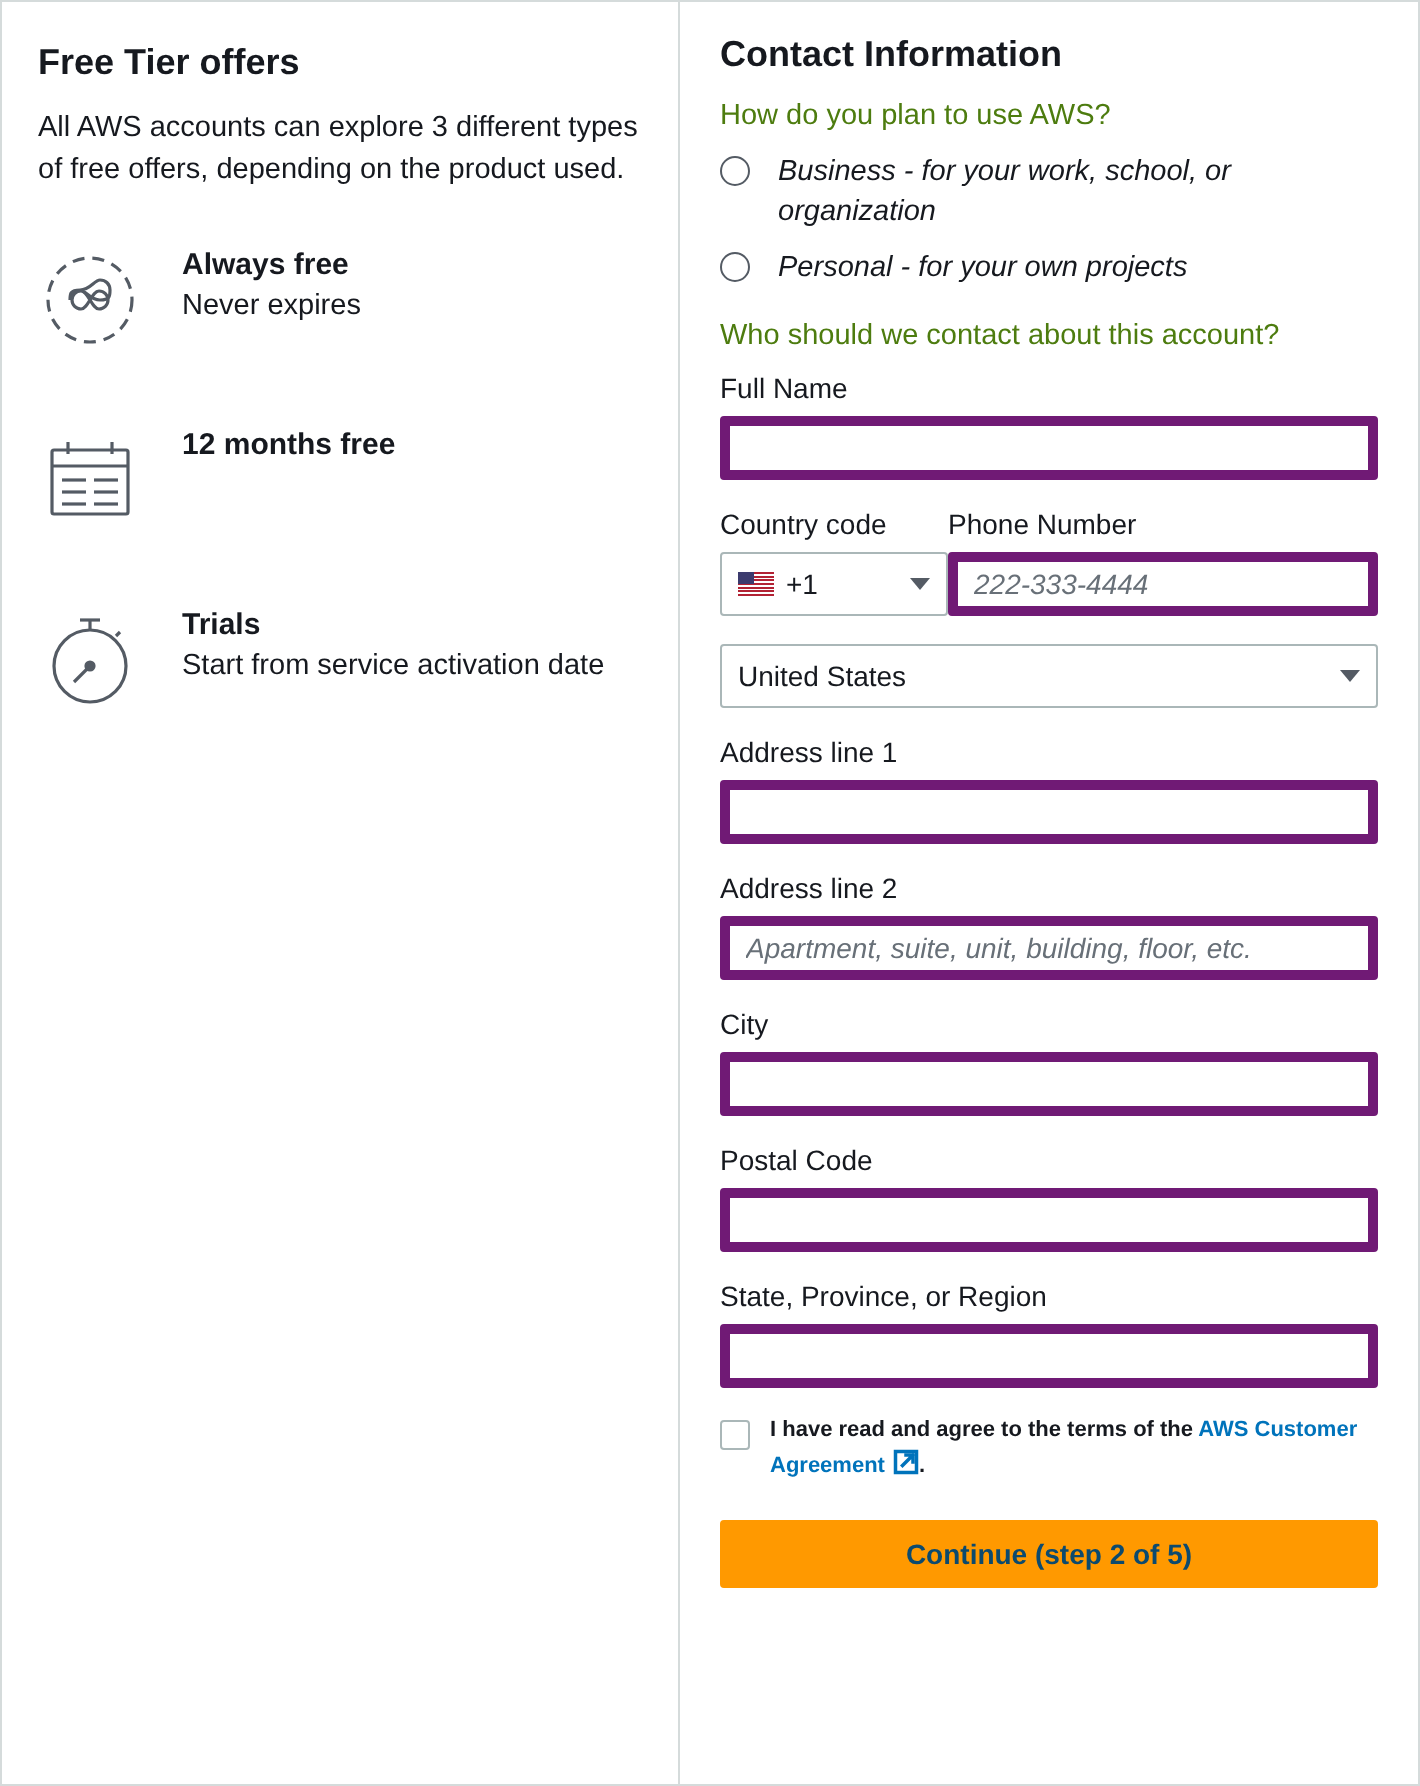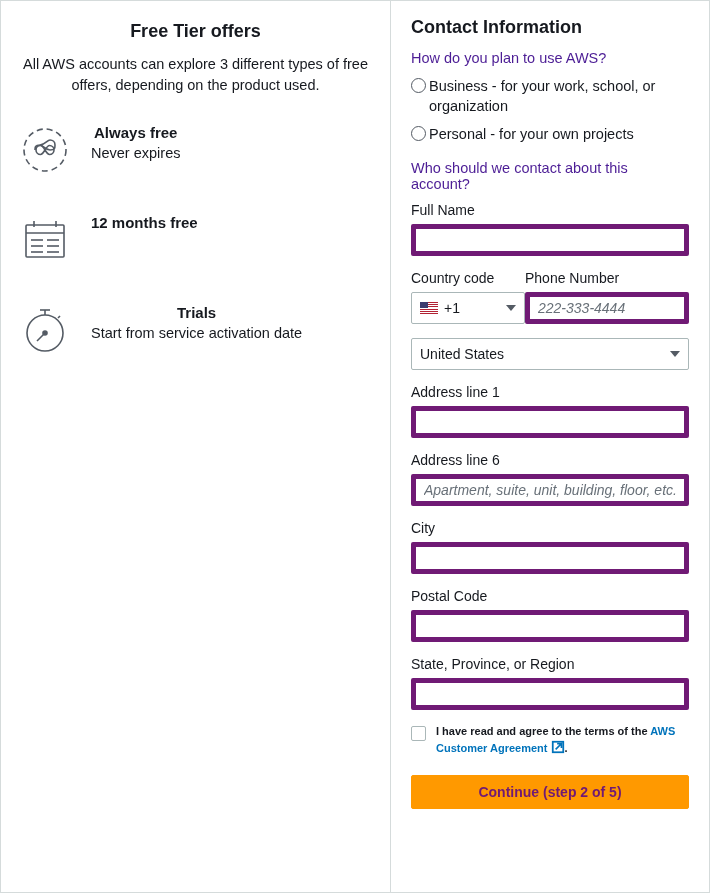--- a/index.html
+++ b/index.html
@@ -14,24 +14,23 @@
       background: #fff;
     }
     .container {
       width: 710px;
       height: 893px;
       border: 1px solid #d5dbdb;
       display: flex;
       overflow: hidden;
     }
     .left-panel {
-      width: 390px;
+      width: 339px;
       padding: 20px 18px 20px 18px;
       border-right: 1px solid #d5dbdb;
-      text-align: center;
     }
     .right-panel {
       flex: 1;
       padding: 16px 20px 20px 20px;
     }
     h2 {
       font-size: 18px;
       font-weight: 700;
       color: #16191f;
       margin-bottom: 12px;
@@ -65,29 +64,30 @@
       font-size: 15px;
       color: #16191f;
       margin-bottom: 4px;
     }
     .offer-sub {
       font-size: 14.5px;
       color: #16191f;
     }
     .question {
       font-size: 14.5px;
-      color: #4c1d95;
+      color: #4d7c0f;
       margin-bottom: 10px;
       margin-top: 6px;
     }
     .radio-row {
       display: flex;
       align-items: flex-start;
-      gap: 3px;
+      gap: 14px;
       margin-bottom: 7px;
+      font-style: italic;
     }
     .radio-circle {
       width: 15px;
       height: 15px;
       border: 1px solid #545b64;
       border-radius: 50%;
       flex-shrink: 0;
       margin-top: 2px;
       cursor: pointer;
     }
@@ -210,21 +210,21 @@
     }
     .external-icon {
       display: inline-block;
       vertical-align: -2px;
     }
     .continue-btn {
       width: 100%;
       height: 34px;
       background: #ff9900;
       border: 1px solid #ff9900;
-      color: #701a75;
+      color: #0c4a6e;
       font-weight: 700;
       font-size: 14px;
       cursor: pointer;
       border-radius: 2px;
     }
   </style>
 </head>
 <body>
 
 <div class="container">
@@ -331,21 +331,21 @@
         <div class="caret"></div>
       </div>
     </div>
 
     <div class="field-group">
       <div class="field-label">Address line 1</div>
       <input class="text-input" type="text" style="">
     </div>
 
     <div class="field-group">
-      <div class="field-label">Address line 6</div>
+      <div class="field-label">Address line 2</div>
       <input class="text-input" type="text" placeholder="Apartment, suite, unit, building, floor, etc." style="">
     </div>
 
     <div class="field-group">
       <div class="field-label">City</div>
       <input class="text-input" type="text" style="">
     </div>
 
     <div class="field-group">
       <div class="field-label">Postal Code</div>

